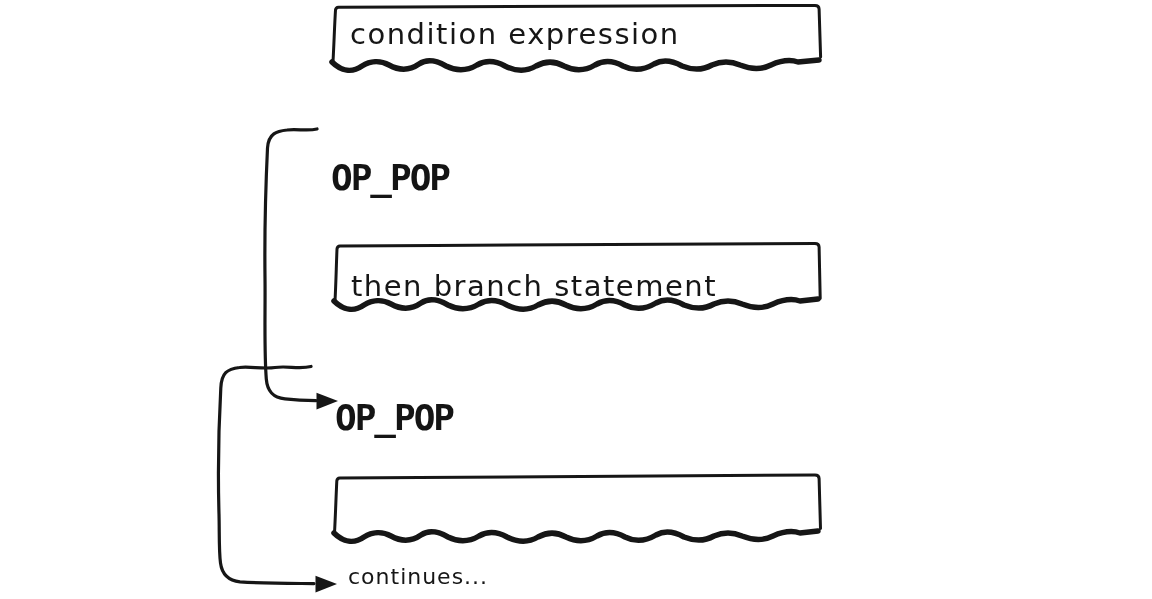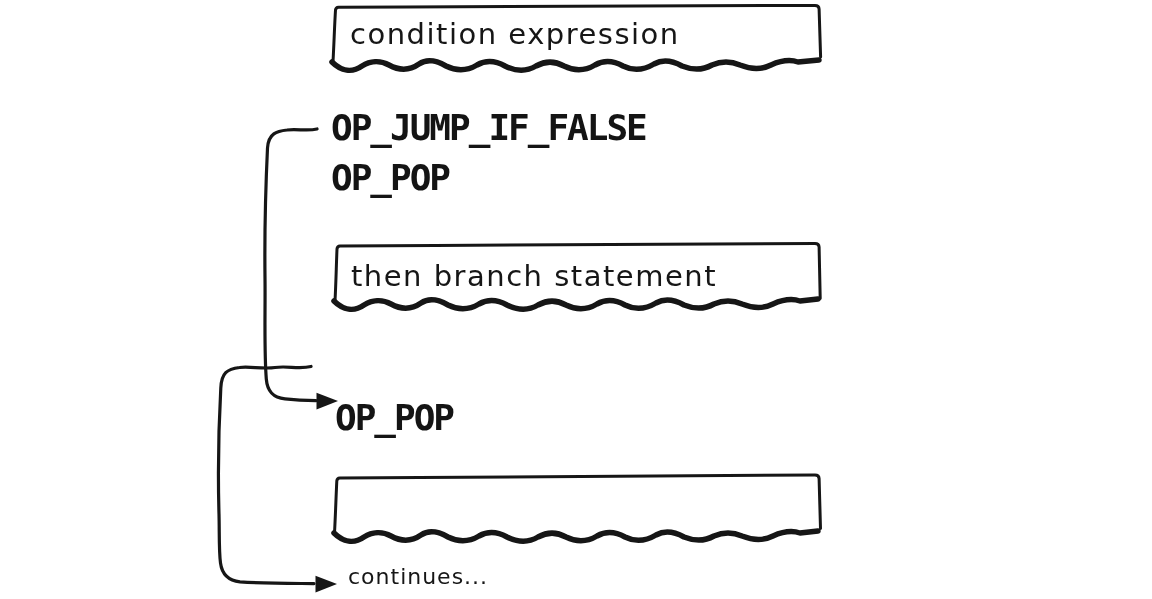--- a/index.html
+++ b/index.html
@@ -39,21 +39,21 @@
     color: #161616;
     font-size: 22px;
     letter-spacing: 1px;
     line-height: 1;
     white-space: pre;
   }
   
   .lbl-condition { left: 350px; top: 20px; }
   .op-jif        { left: 331px; top: 110px; }
   .op-pop-1      { left: 331px; top: 160px; }
-  .lbl-then      { left: 351px; top: 262px; }
+  .lbl-then      { left: 351px; top: 272px; }
   .op-jump       { left: 333px; top: 353px; }
   .op-pop-2      { left: 335px; top: 400px; }
   .lbl-else      { left: 351px; top: 487px; }
   .note-continues{ left: 348px; top: 566px; }
 </style>
 </head>
 <body>
 
 <div class="stage">
 
@@ -75,21 +75,20 @@
     </g>
 
     <g fill="#161616" stroke="none">
       <polygon points="338,401 316.5,392.8 316.5,409.4"></polygon>
       <polygon points="337,584 315.5,575.8 315.5,592.4"></polygon>
     </g>
   </svg>
 
   <div class="lbl lbl-condition">condition expression</div>
 
-  <div class="op op-jif">OP_JUMP_IF_FALSE</div>
 
   <div class="op op-pop-1">OP_POP</div>
 
   <div class="lbl lbl-then">then branch statement</div>
 
 
   <div class="op op-pop-2">OP_POP</div>
 
 
   <div class="note note-continues">continues...</div>

